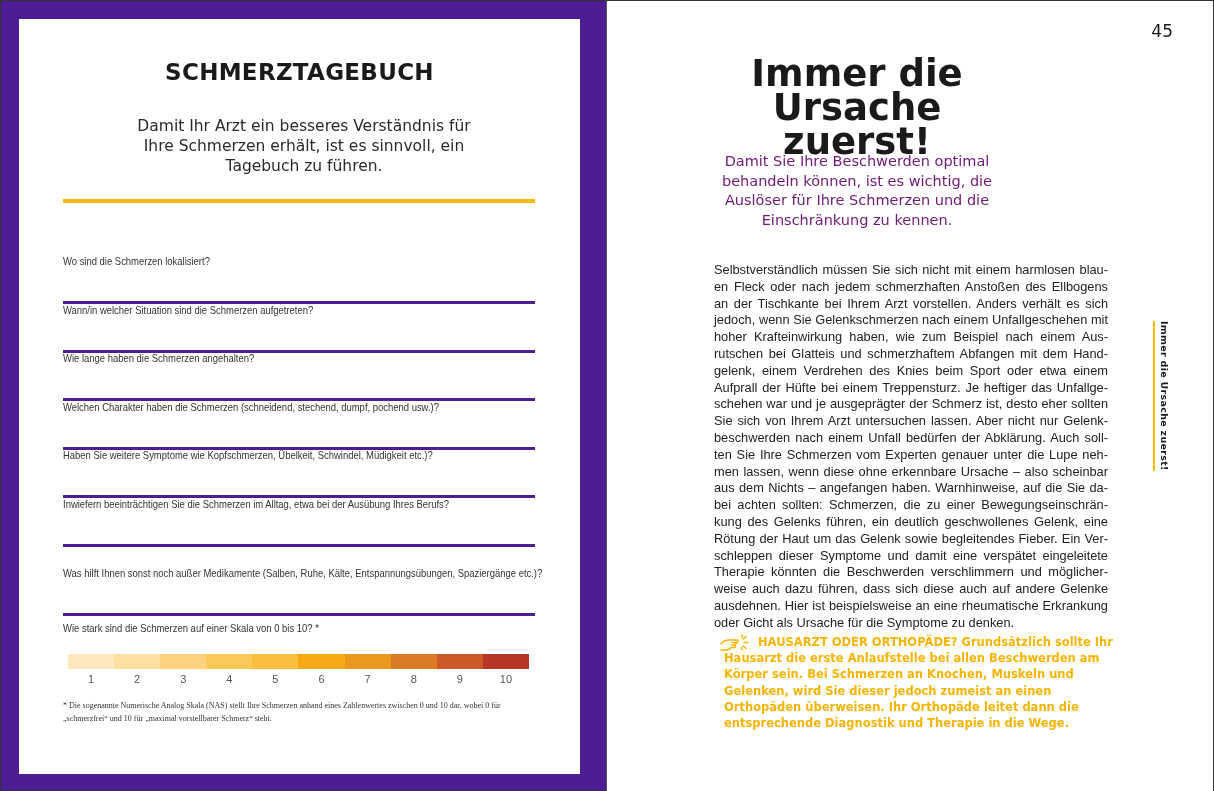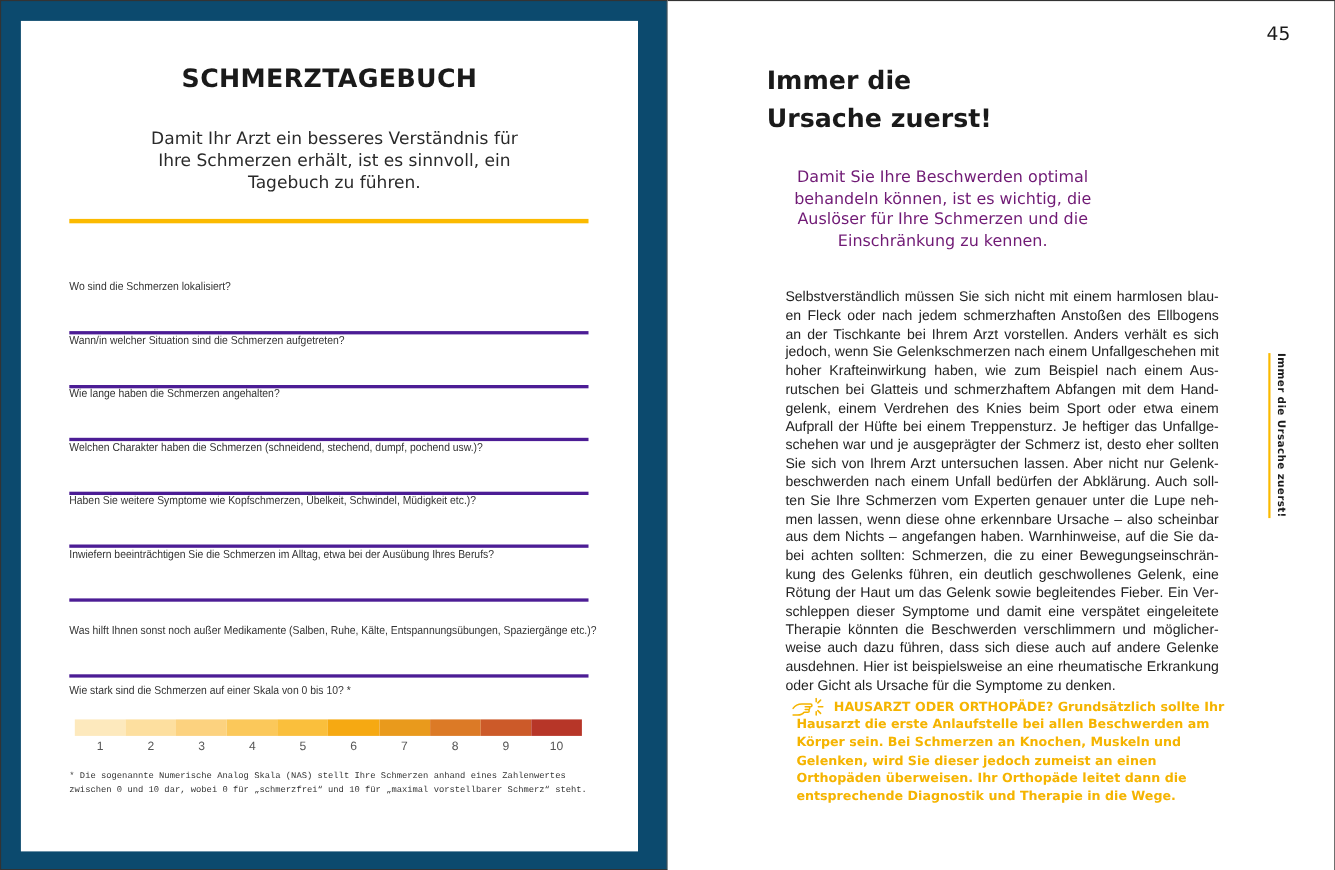--- a/index.html
+++ b/index.html
@@ -2,21 +2,21 @@
 <html><head>
   <meta charset="utf-8">
   <style>
     * { box-sizing: border-box; margin: 0; padding: 0; }
     html, body { width: 1214px; height: 791px; overflow: hidden; background: #ffffff; }
     body { position: relative; font-family: "DejaVu Sans", sans-serif; color: #1a1a1a; }
 
     
     .left-page {
       position: absolute; left: 0; top: 0; width: 607px; height: 791px;
-      background: #0c4a6e;
+      background: #4c1d95;
       border-top: 1px solid #333; border-left: 1px solid #333; border-bottom: 1px solid #333;
       border-right: 1px solid #555;
     }
     .left-card {
       position: absolute; left: 18px; top: 18px; width: 561px; height: 755px;
       background: #ffffff;
     }
     .left-title {
       position: absolute; left: 0; top: 40px; width: 100%;
       text-align: center; font-weight: bold; font-size: 23px; letter-spacing: 0.3px;
@@ -50,34 +50,34 @@
     .scale-seg { flex: 1; height: 100%; }
     .scale-labels {
       position: absolute; left: 49px; top: 654px; width: 461px; display: flex;
     }
     .scale-label {
       flex: 1; text-align: center;
       font-family: "Liberation Sans", sans-serif; font-size: 11px; color: #555;
     }
     .footnote {
       position: absolute; left: 44px; top: 680px; width: 480px;
-      font-family: Liberation Mono, monospace; font-size: 8px; line-height: 13px; color: #333;
+      font-family: Liberation Serif, serif; font-size: 8px; line-height: 13px; color: #333;
     }
 
     
     .right-page {
       position: absolute; left: 607px; top: 0; width: 607px; height: 791px; background: #fff;
       border-top: 1px solid #333; border-right: 1px solid #333;
     }
     .page-number {
       position: absolute; right: 40px; top: 20px; font-size: 17px; color: #1a1a1a;
     }
     .right-title {
       position: absolute; left: 90px; top: 56px; width: 320px;
-      font-weight: bold; font-size: 23px; line-height: 34px; color: #1a1a1a;
+      text-align: center; font-weight: bold; font-size: 37px; line-height: 34px; color: #1a1a1a;
     }
     .right-intro {
       position: absolute; left: 100px; top: 151px; width: 300px;
       text-align: center; font-size: 14.5px; line-height: 19.5px; color: #701a75;
     }
     .body-text {
       position: absolute; left: 107px; top: 261px; width: 394px;
       font-family: Liberation Sans, sans-serif; font-size: 12.8px; line-height: 16.8px; color: #222;
       text-align: justify; hyphens: manual;
     }

